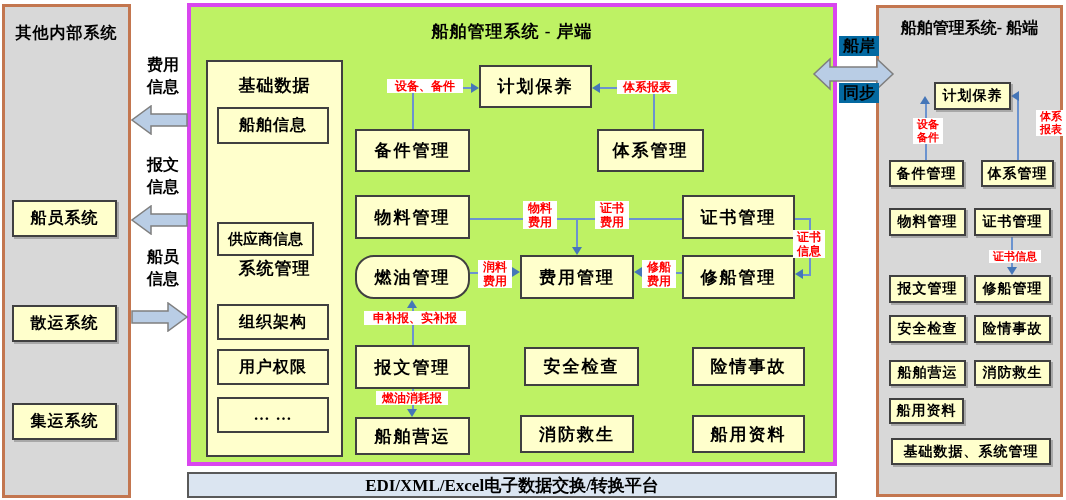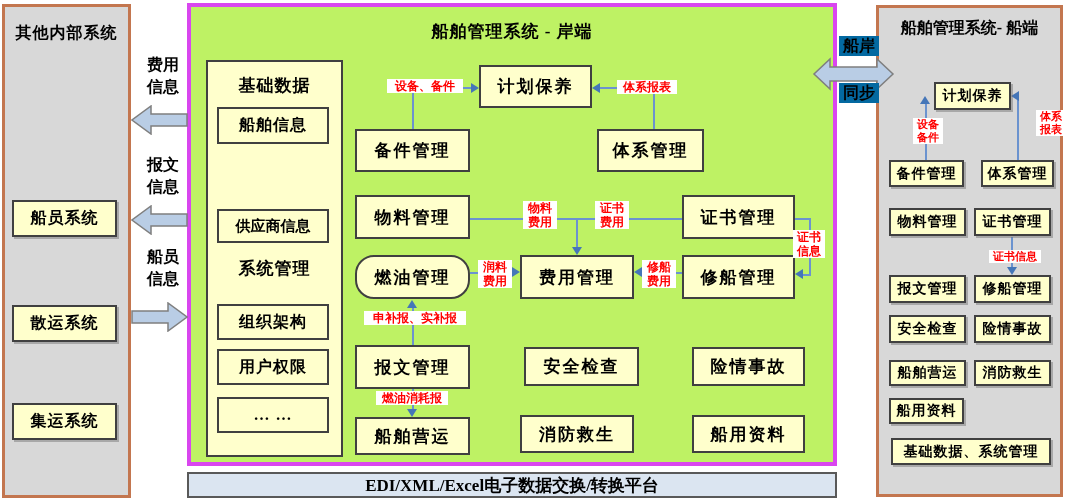--- a/index.html
+++ b/index.html
@@ -64,21 +64,21 @@
   <svg class="blockarrow" style="left:131px;top:302px;" width="57" height="30" viewBox="0 0 57 30">
     <polygon points="1,9 37,9 37,1 56,15 37,29 37,21 1,21" fill="#b9cde5" stroke="#7f7f7f" stroke-width="1.5"></polygon>
   </svg>
 
   <div class="center-panel" style="left:187px;top:3px;width:650px;height:463px;">
     <div class="ptitle" style="top:13px;font-size:17px;letter-spacing:1px;">船舶管理系统 - 岸端</div>
 
     <div class="col" style="left:15px;top:53px;width:137px;height:397px;">
       <div class="colhdr" style="top:12px;">基础数据</div>
       <div class="ybox m-md" style="left:9px;top:45px;width:112px;height:37px;">船舶信息</div>
-      <div class="ybox" style="left:9px;top:147px;width:112px;height:34px;font-size:15px;">供应商信息</div>
+      <div class="ybox" style="left:9px;top:160px;width:97px;height:34px;font-size:15px;">供应商信息</div>
       <div class="colhdr" style="top:195px;">系统管理</div>
       <div class="ybox m-md" style="left:9px;top:242px;width:112px;height:36px;">组织架构</div>
       <div class="ybox m-md" style="left:9px;top:287px;width:112px;height:36px;">用户权限</div>
       <div class="ybox m-md" style="left:9px;top:335px;width:112px;height:36px;">… …</div>
     </div>
 
     <div class="ybox m-lg" style="left:288px;top:58px;width:113px;height:43px;">计划保养</div>
     <div class="ybox m-lg" style="left:164px;top:122px;width:115px;height:43px;">备件管理</div>
     <div class="ybox m-lg" style="left:406px;top:122px;width:107px;height:43px;">体系管理</div>
     <div class="ybox m-lg" style="left:164px;top:188px;width:115px;height:44px;">物料管理</div>

